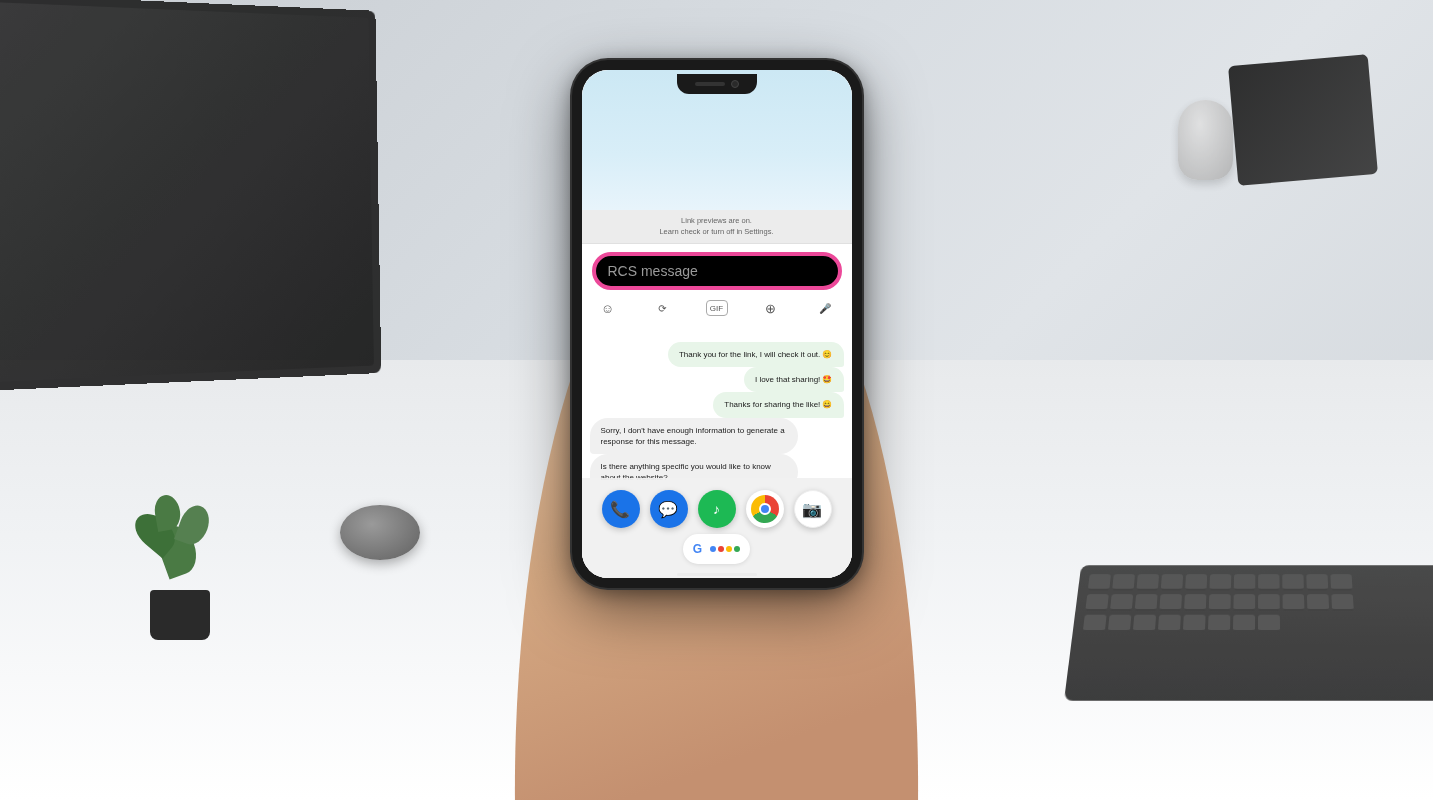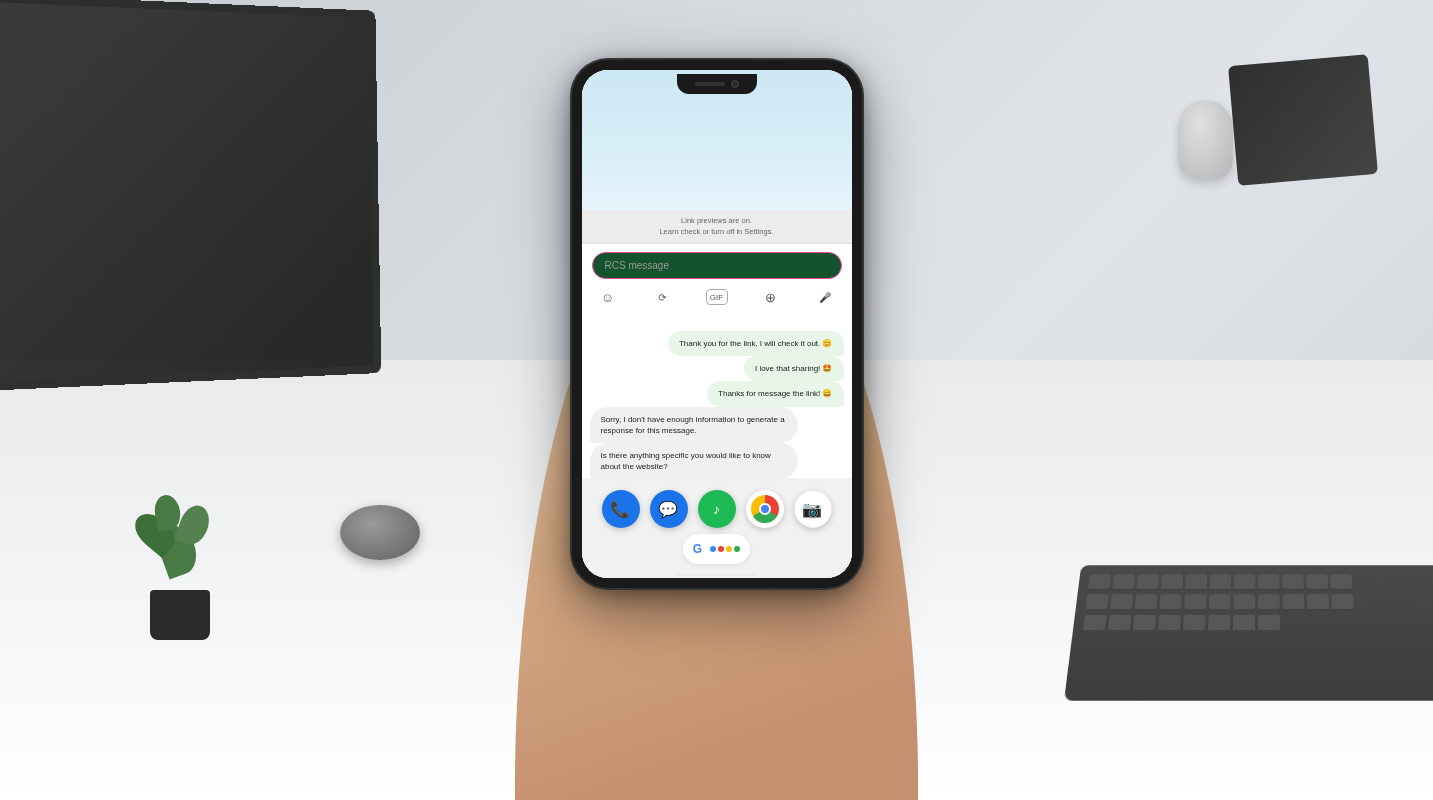--- a/index.html
+++ b/index.html
@@ -290,25 +290,25 @@
     }
 
     
     .message-input-bar {
       background: #fff;
       padding: 8px 10px;
       border-top: 1px solid #e0e0e0;
     }
 
     .message-input-field {
-      background: #14532d;
-      border: 1px solid #ec4899;
+      background: #000000;
+      border: 4px solid #ec4899;
       border-radius: 20px;
       padding: 7px 12px;
-      font-size: 10px;
+      font-size: 14px;
       color: #999;
       width: 100%;
     }
 
     
     .input-icons-row {
       display: flex;
       align-items: center;
       justify-content: space-between;
       padding: 6px 4px 4px;
@@ -557,21 +557,21 @@
           </div>
 
           <div class="chat-messages">
             <div class="msg-bubble msg-right">
               <span>Thank you for the link, I will check it out. 😊</span>
             </div>
             <div class="msg-bubble msg-right">
               <span>I love that sharing! 🤩</span>
             </div>
             <div class="msg-bubble msg-right">
-              <span>Thanks for message the link! 😄</span>
+              <span>Thanks for sharing the like! 😄</span>
             </div>
             <div class="msg-bubble msg-left">
               <span>Sorry, I don't have enough information to generate a response for this message.</span>
             </div>
             <div class="msg-bubble msg-left">
               <span>Is there anything specific you would like to know about the website?</span>
             </div>
           </div>
 
           <div style="background:#f5f5f5; padding:4px 0 2px; text-align:center;">

